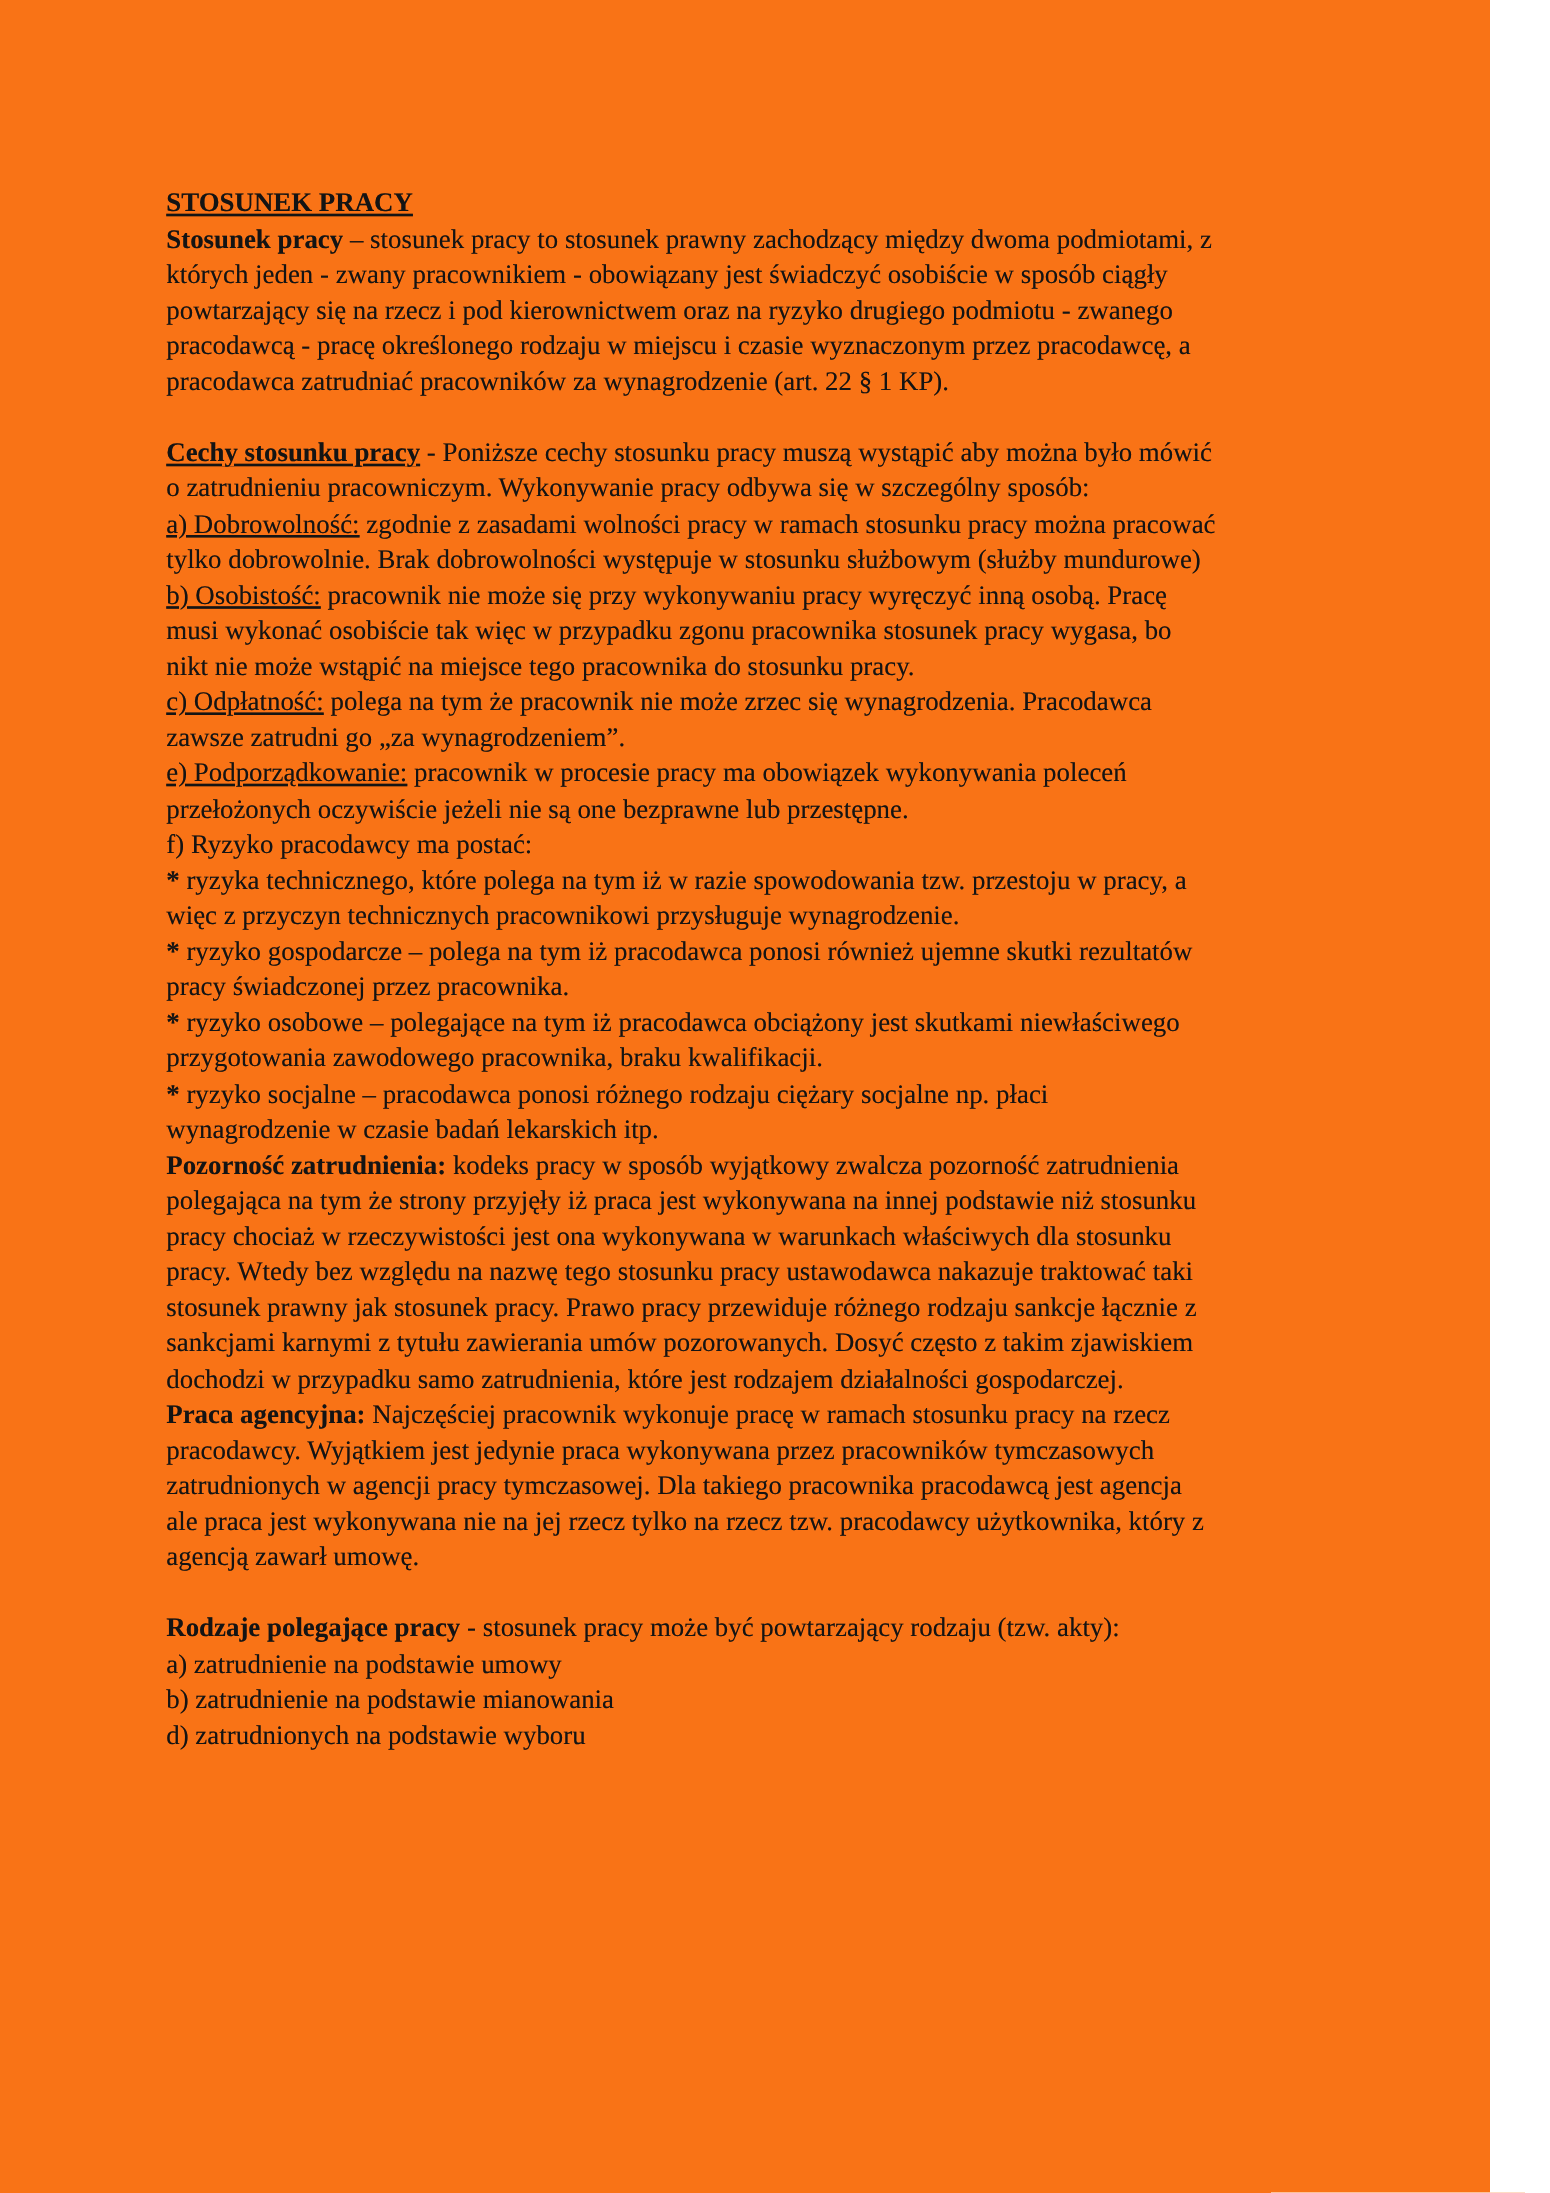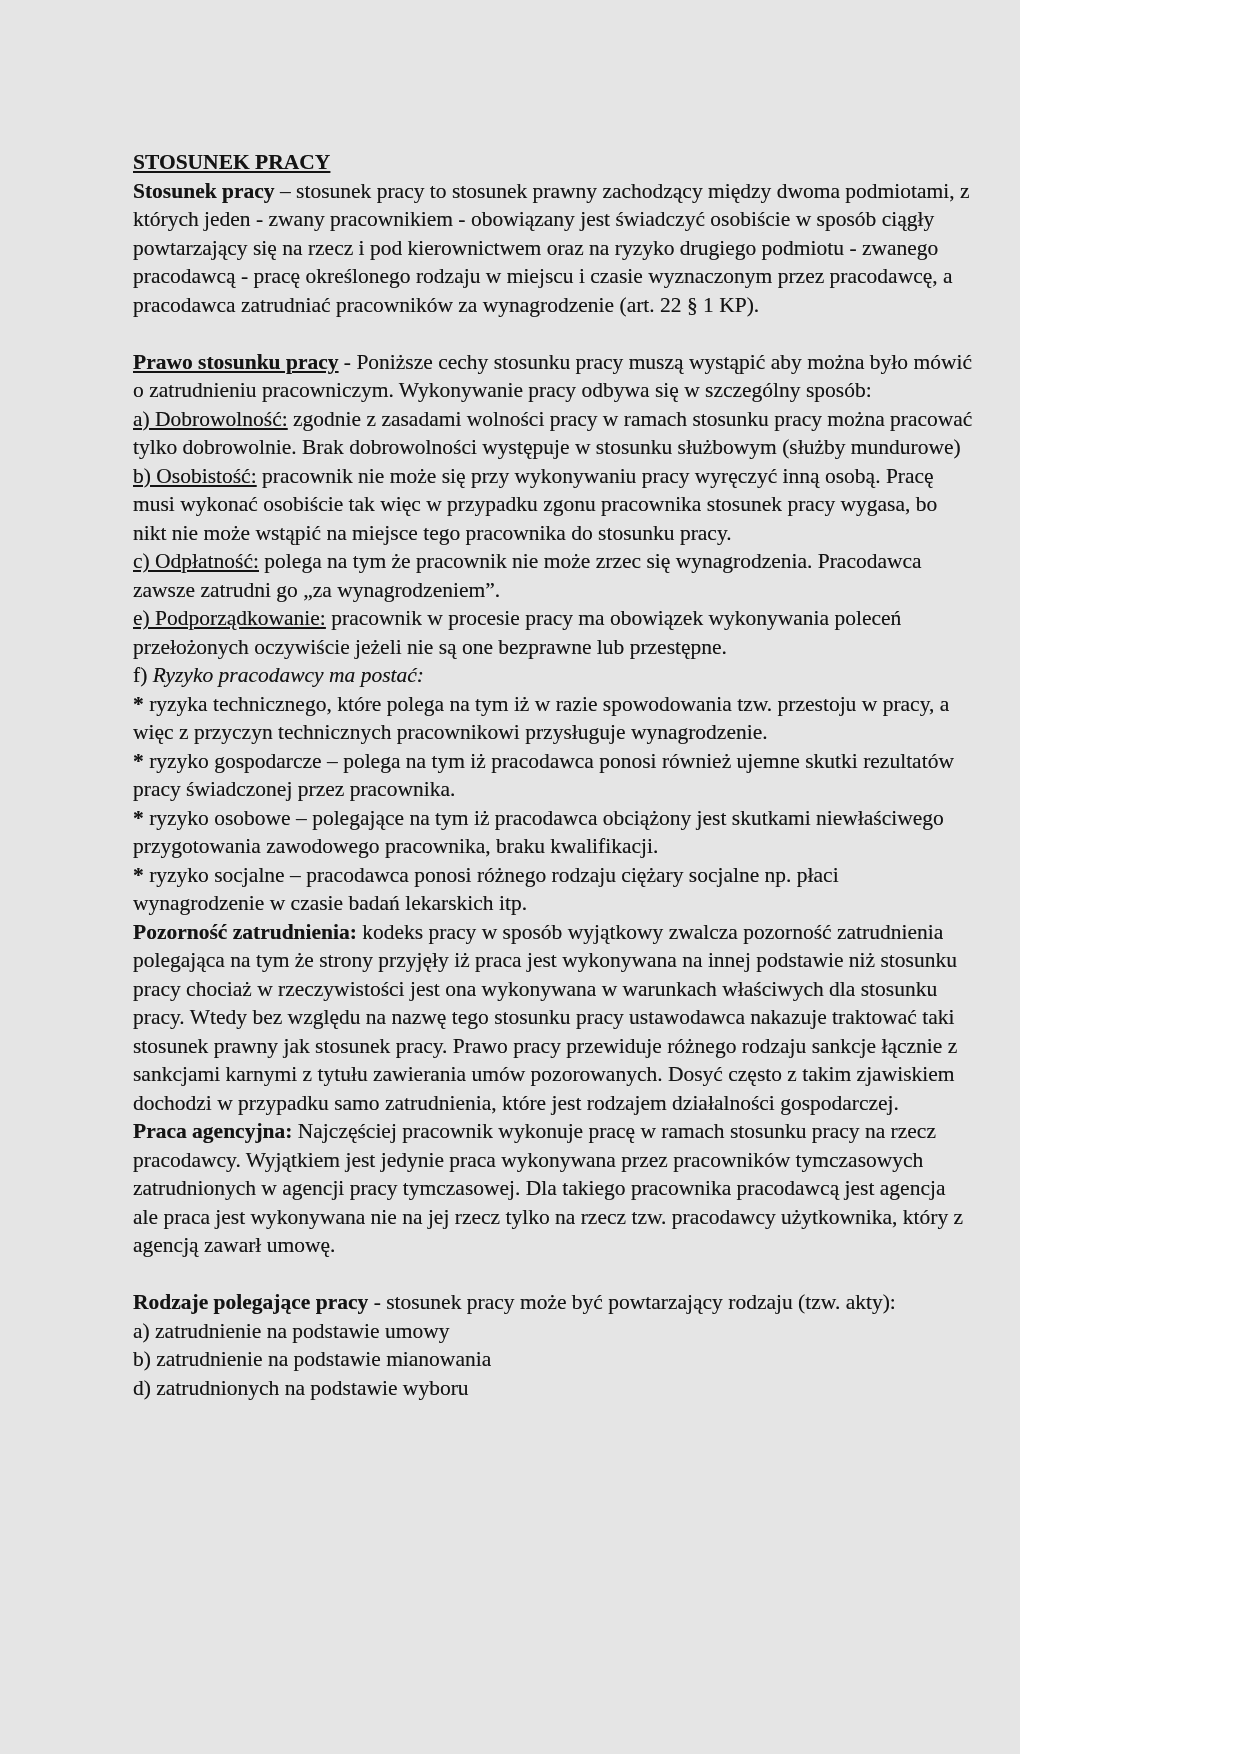--- a/index.html
+++ b/index.html
@@ -3,23 +3,23 @@
 <meta charset="utf-8">
 <title>STOSUNEK PRACY</title>
 <style>
   html, body {
     margin: 0;
     padding: 0;
     background: #ffffff;
   }
   .page {
     position: relative;
-    width: 1020px;
+    width: 1192px;
     height: 1754px;
-    background: #e5e5e5;
+    background: #f97316;
     overflow: hidden;
   }
   .doc {
     position: absolute;
     left: 133px;
     top: 148px;
     width: 840px;
     font-family: "Liberation Serif", "DejaVu Serif", serif;
     font-size: 21.5px;
     line-height: 28.5px;
@@ -28,31 +28,31 @@
     text-align: left;
   }
   .doc p {
     margin: 0;
     padding: 0;
   }
   .heading { font-weight: bold; }
   .spacer { height: 28.5px; }
   .b { font-weight: bold; }
   .u { text-decoration: underline; }
-  .i { font-style: italic; }
+  .i { }
 </style>
 </head>
 <body>
 
 <div class="page">
   <div class="doc">
       <p class="heading"><span class=" b u">STOSUNEK PRACY</span></p>
       <p class="para"><span class=" b">Stosunek pracy</span><span class=""> – stosunek pracy to stosunek prawny zachodzący między dwoma podmiotami, z których jeden - zwany pracownikiem - obowiązany jest świadczyć osobiście w sposób ciągły powtarzający się na rzecz i pod kierownictwem oraz na ryzyko drugiego podmiotu - zwanego pracodawcą - pracę określonego rodzaju w miejscu i czasie wyznaczonym przez pracodawcę, a pracodawca zatrudniać pracowników za wynagrodzenie (art. 22 § 1 KP).</span></p>
       <p class="spacer"></p>
-      <p class="para"><span class=" b u">Prawo stosunku pracy</span><span class="">  - Poniższe cechy stosunku pracy muszą wystąpić aby można było mówić o zatrudnieniu pracowniczym. Wykonywanie pracy odbywa się w szczególny sposób:</span></p>
+      <p class="para"><span class=" b u">Cechy stosunku pracy</span><span class="">  - Poniższe cechy stosunku pracy muszą wystąpić aby można było mówić o zatrudnieniu pracowniczym. Wykonywanie pracy odbywa się w szczególny sposób:</span></p>
       <p class="para"><span class=" u">a) Dobrowolność:</span><span class=""> zgodnie z zasadami wolności pracy w ramach stosunku pracy można pracować tylko dobrowolnie. Brak dobrowolności występuje w stosunku służbowym (służby mundurowe)</span></p>
       <p class="para"><span class=" u">b) Osobistość:</span><span class=""> pracownik nie może się przy wykonywaniu pracy wyręczyć inną osobą. Pracę musi wykonać osobiście tak więc w przypadku zgonu pracownika stosunek pracy wygasa, bo nikt nie może wstąpić na miejsce tego pracownika do stosunku pracy.</span></p>
       <p class="para"><span class=" u">c) Odpłatność:</span><span class="">  polega na tym że pracownik nie może zrzec się wynagrodzenia. Pracodawca zawsze zatrudni go „za wynagrodzeniem”.</span></p>
       <p class="para"><span class=" u">e) Podporządkowanie:</span><span class=""> pracownik w procesie pracy ma obowiązek wykonywania poleceń przełożonych oczywiście jeżeli nie są one bezprawne lub przestępne.</span></p>
       <p class="para"><span class="">f) </span><span class=" i">Ryzyko pracodawcy ma postać:</span></p>
       <p class="para"><span class=" b">*</span><span class=""> ryzyka technicznego, które polega na tym iż w razie spowodowania tzw. przestoju w pracy, a więc z przyczyn technicznych pracownikowi przysługuje wynagrodzenie.</span></p>
       <p class="para"><span class=" b">*</span><span class=""> ryzyko gospodarcze – polega na tym iż pracodawca ponosi również ujemne skutki rezultatów pracy świadczonej przez pracownika.</span></p>
       <p class="para"><span class=" b">*</span><span class=""> ryzyko osobowe – polegające na tym iż pracodawca obciążony jest skutkami niewłaściwego przygotowania zawodowego pracownika, braku kwalifikacji.</span></p>
       <p class="para"><span class=" b">*</span><span class=""> ryzyko socjalne – pracodawca ponosi różnego rodzaju ciężary socjalne np. płaci wynagrodzenie w czasie badań lekarskich itp.</span></p>
       <p class="para"><span class=" b">Pozorność zatrudnienia:</span><span class=""> kodeks pracy w sposób wyjątkowy zwalcza pozorność zatrudnienia polegająca na tym że strony przyjęły iż praca jest wykonywana na innej podstawie niż stosunku pracy chociaż w rzeczywistości jest ona wykonywana w warunkach właściwych dla stosunku pracy. Wtedy bez względu na nazwę tego stosunku pracy ustawodawca nakazuje traktować taki stosunek prawny jak stosunek pracy. Prawo pracy przewiduje różnego rodzaju sankcje łącznie z sankcjami karnymi  z tytułu zawierania umów pozorowanych. Dosyć często z takim zjawiskiem dochodzi w przypadku samo zatrudnienia, które jest rodzajem działalności gospodarczej.</span></p>

